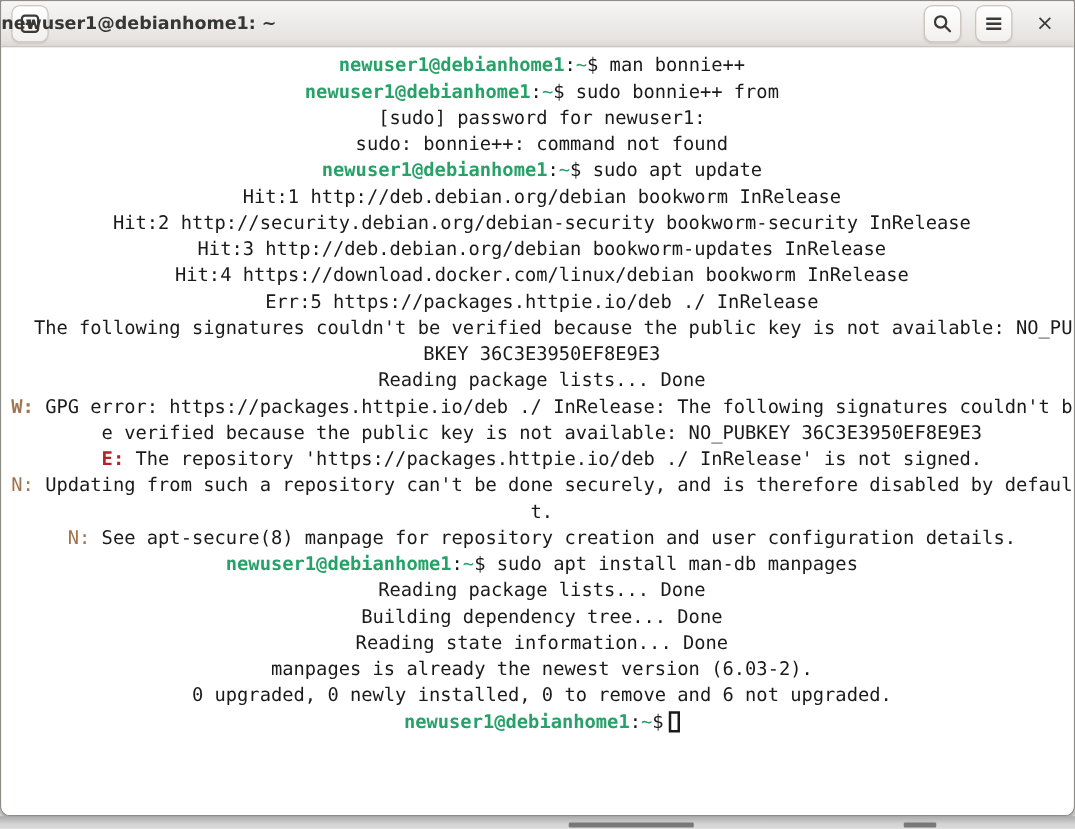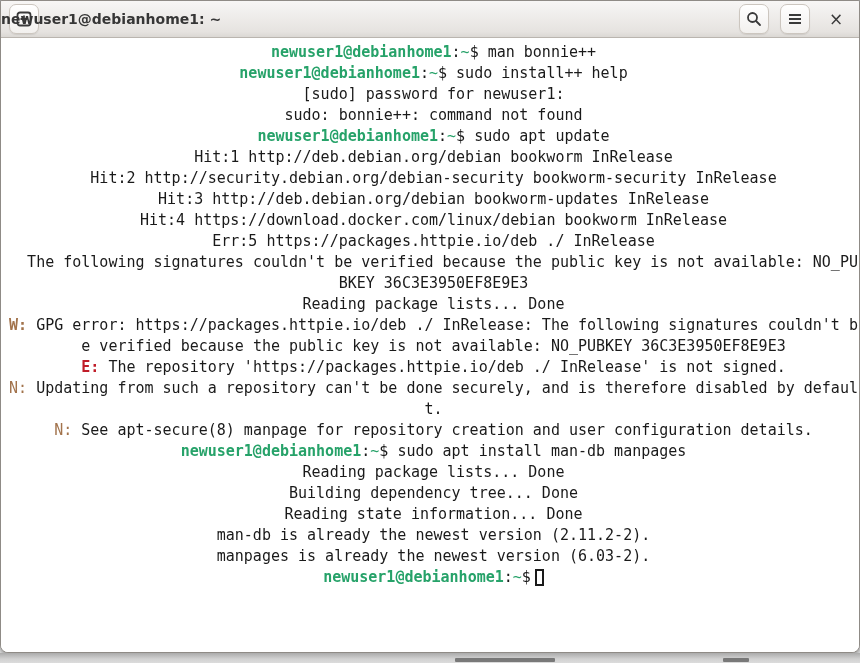--- a/index.html
+++ b/index.html
@@ -117,21 +117,21 @@
         </span>
       </div>
       <div class="hb-btn flat">
         <span class="close-glyph">×</span>
       </div>
     </div>
   </div>
 
   <div class="terminal" id="term">
       <div class="line"><span class="seg-prompt">newuser1@debianhome1</span><span class="seg-fg">:</span><span class="seg-path">~</span><span class="seg-fg">$ </span><span class="seg-fg">man bonnie++</span></div>
-      <div class="line"><span class="seg-prompt">newuser1@debianhome1</span><span class="seg-fg">:</span><span class="seg-path">~</span><span class="seg-fg">$ </span><span class="seg-fg">sudo install++ help</span></div>
+      <div class="line"><span class="seg-prompt">newuser1@debianhome1</span><span class="seg-fg">:</span><span class="seg-path">~</span><span class="seg-fg">$ </span><span class="seg-fg">sudo bonnie++ from</span></div>
       <div class="line"><span class="seg-fg">[sudo] password for newuser1:</span></div>
       <div class="line"><span class="seg-fg">sudo: bonnie++: command not found</span></div>
       <div class="line"><span class="seg-prompt">newuser1@debianhome1</span><span class="seg-fg">:</span><span class="seg-path">~</span><span class="seg-fg">$ </span><span class="seg-fg">sudo apt update</span></div>
       <div class="line"><span class="seg-fg">Hit:1 http://deb.debian.org/debian bookworm InRelease</span></div>
       <div class="line"><span class="seg-fg">Hit:2 http://security.debian.org/debian-security bookworm-security InRelease</span></div>
       <div class="line"><span class="seg-fg">Hit:3 http://deb.debian.org/debian bookworm-updates InRelease</span></div>
       <div class="line"><span class="seg-fg">Hit:4 https://download.docker.com/linux/debian bookworm InRelease</span></div>
       <div class="line"><span class="seg-fg">Err:5 https://packages.httpie.io/deb ./ InRelease</span></div>
       <div class="line"><span class="seg-fg">  The following signatures couldn't be verified because the public key is not available: NO_PU</span></div>
       <div class="line"><span class="seg-fg">BKEY 36C3E3950EF8E9E3</span></div>
@@ -139,22 +139,22 @@
       <div class="line"><span class="seg-warn">W:</span><span class="seg-fg"> GPG error: https://packages.httpie.io/deb ./ InRelease: The following signatures couldn't b</span></div>
       <div class="line"><span class="seg-fg">e verified because the public key is not available: NO_PUBKEY 36C3E3950EF8E9E3</span></div>
       <div class="line"><span class="seg-err">E:</span><span class="seg-fg"> The repository 'https://packages.httpie.io/deb ./ InRelease' is not signed.</span></div>
       <div class="line"><span class="seg-note">N:</span><span class="seg-fg"> Updating from such a repository can't be done securely, and is therefore disabled by defaul</span></div>
       <div class="line"><span class="seg-fg">t.</span></div>
       <div class="line"><span class="seg-note">N:</span><span class="seg-fg"> See apt-secure(8) manpage for repository creation and user configuration details.</span></div>
       <div class="line"><span class="seg-prompt">newuser1@debianhome1</span><span class="seg-fg">:</span><span class="seg-path">~</span><span class="seg-fg">$ </span><span class="seg-fg">sudo apt install man-db manpages</span></div>
       <div class="line"><span class="seg-fg">Reading package lists... Done</span></div>
       <div class="line"><span class="seg-fg">Building dependency tree... Done</span></div>
       <div class="line"><span class="seg-fg">Reading state information... Done</span></div>
-      <div class="line"><span class="seg-fg">man-db is already the newest version (2.11.2-2).</span></div>
       <div class="line"><span class="seg-fg">manpages is already the newest version (6.03-2).</span></div>
+      <div class="line"><span class="seg-fg">0 upgraded, 0 newly installed, 0 to remove and 6 not upgraded.</span></div>
       <div class="line"><span class="seg-prompt">newuser1@debianhome1</span><span class="seg-fg">:</span><span class="seg-path">~</span><span class="seg-fg">$</span><span class="seg-fg"></span><span class="cursor"></span></div>
     </div>
 
 </div>
 
 <div class="bottom-strip">
   <div class="frag frag-a"></div>
   <div class="frag frag-b"></div>
 </div>
 

